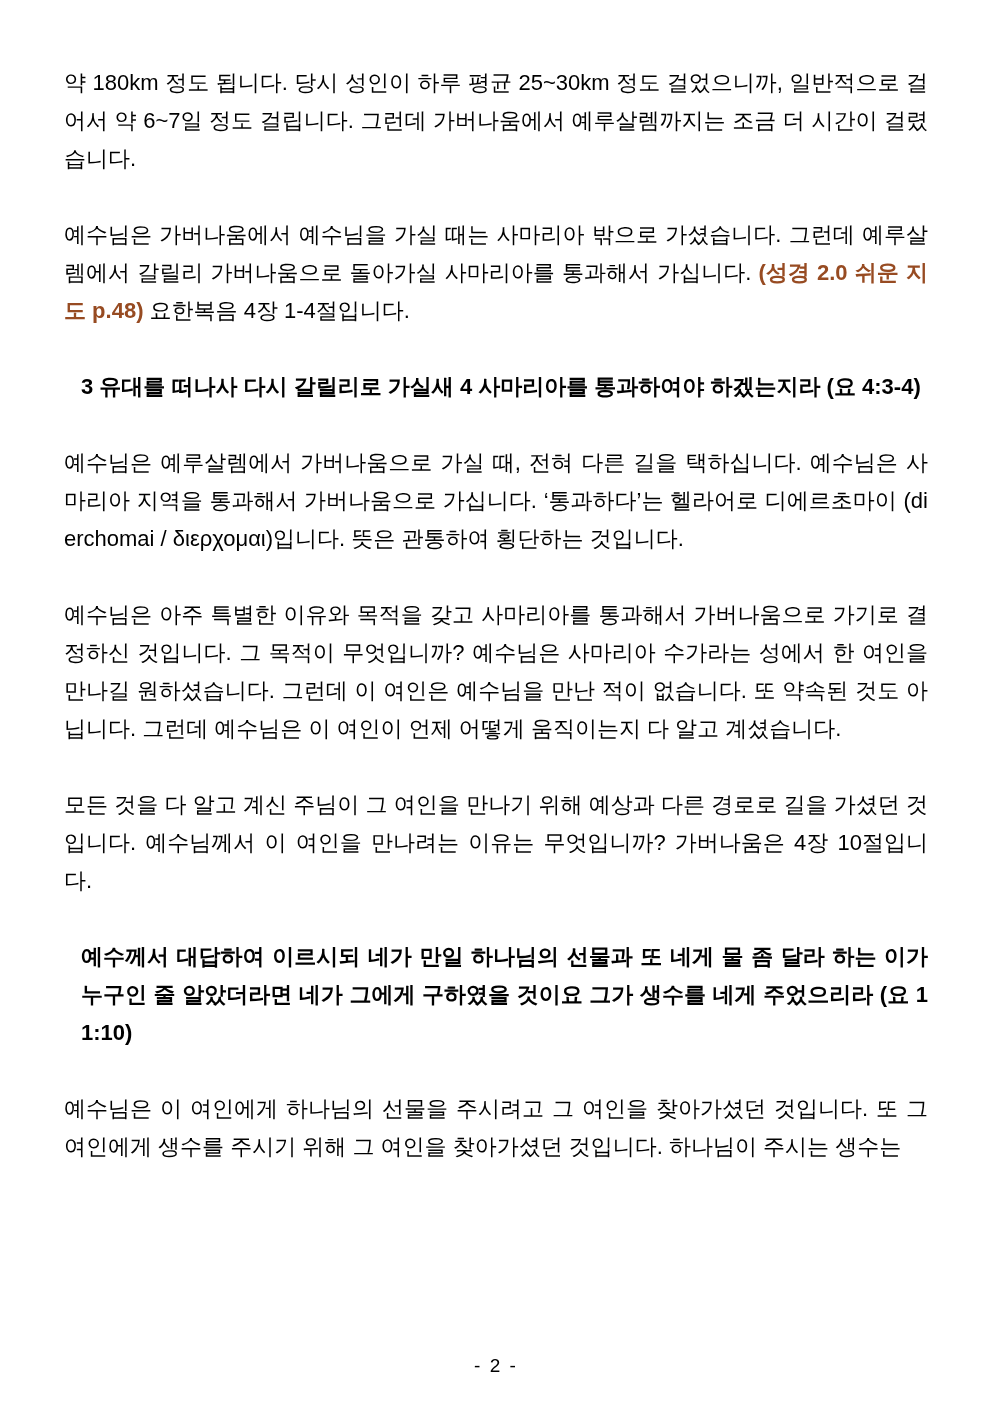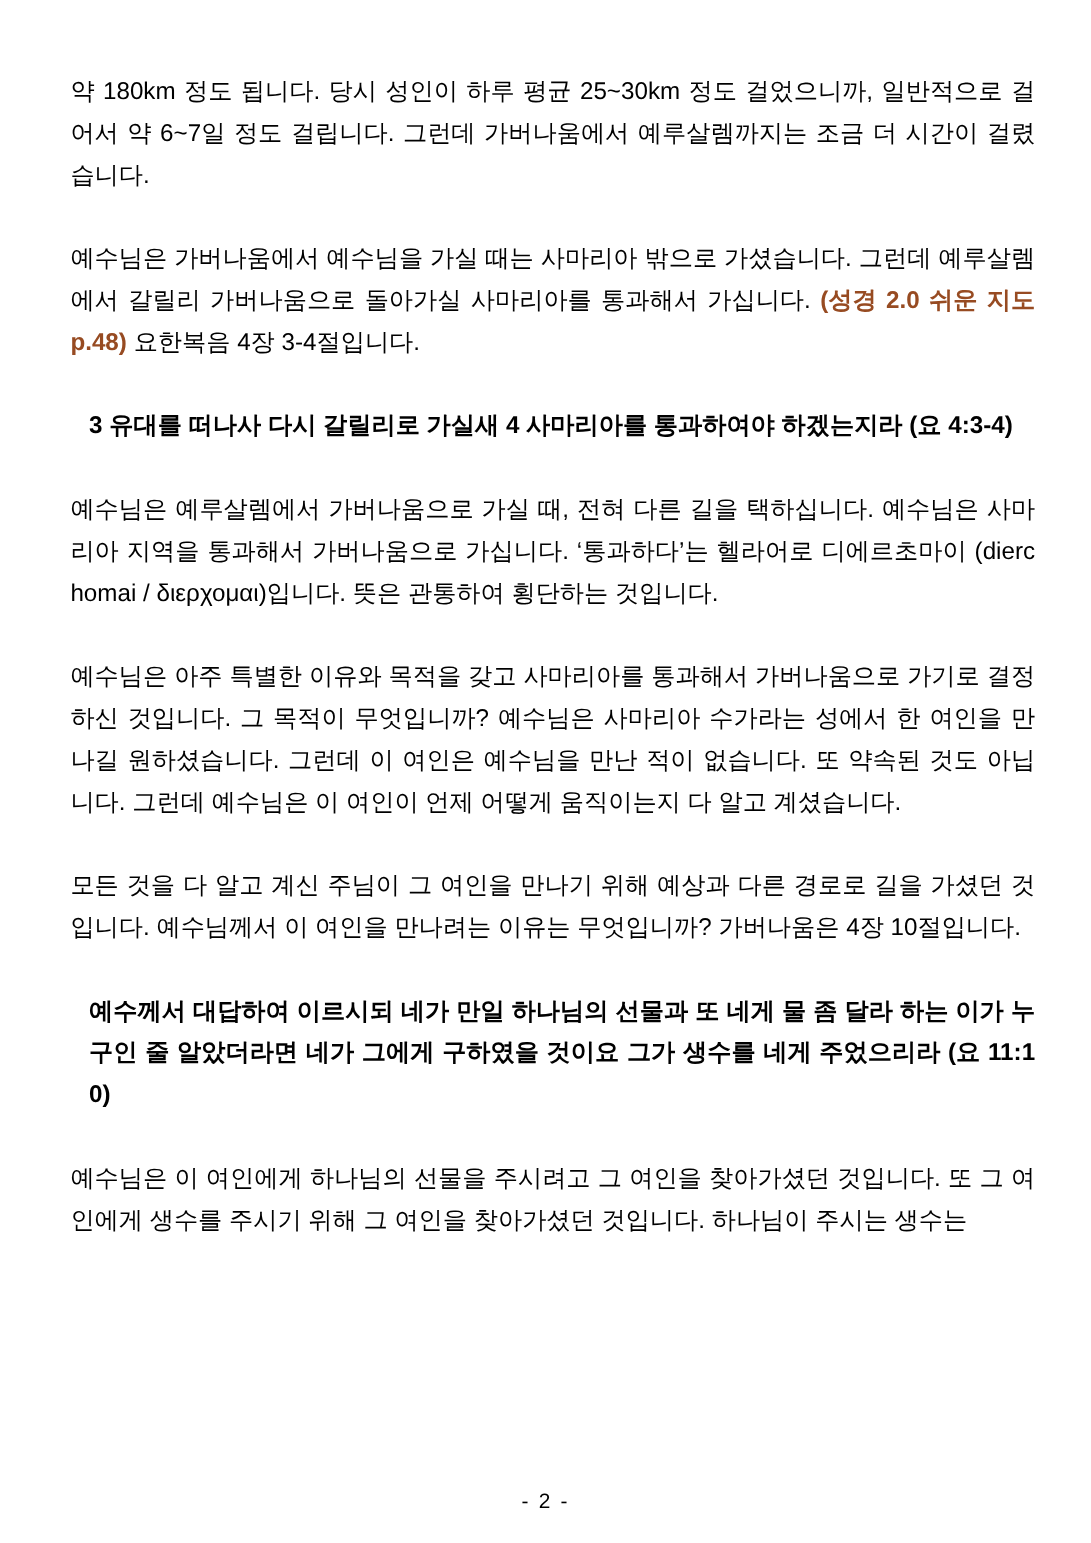--- a/index.html
+++ b/index.html
@@ -11,21 +11,21 @@
   html, body {
     background: var(--page-background);
     font-family: "Liberation Sans", "DejaVu Sans", sans-serif;
   }
   .page {
     position: relative;
     width: 992px;
     height: 1403px;
     background: var(--page-background);
     color: var(--text-color);
-    padding: 64px 51px 0 64px;
+    padding: 64px 64px 0 64px;
     overflow: hidden;
   }
   .content p {
     font-size: 22px;
     line-height: 38px;
     text-align: justify;
     text-justify: inter-character;
     word-break: break-all;
     margin-bottom: 38px;
     color: var(--text-color);
@@ -54,21 +54,21 @@
 
 <div class="page">
   <div class="content">
 
     <p class="body">약 180km 정도 됩니다. 당시 성인이 하루 평균 25~30km 정도 걸었으니까, 일반적으로 걸어서 약 6~7일 정도 걸립니다. 그런데 가버나움에서 예루살렘까지는 조금 더 시간이 걸렸습니다.</p>
 
 
     <p class="body">
       <span>예수님은 가버나움에서 예수님을 가실 때는 사마리아 밖으로 가셨습니다. 그런데 예루살렘에서 갈릴리 가버나움으로 돌아가실 사마리아를 통과해서 가십니다.</span>
       <span class="ref">(성경 2.0 쉬운 지도 p.48)</span>
-      <span>요한복음 4장 3-4절입니다.</span>
+      <span>요한복음 4장 1-4절입니다.</span>
     </p>
 
     <p class="verse">3 유대를 떠나사 다시 갈릴리로 가실새 4 사마리아를 통과하여야 하겠는지라 (요 4:3-4)</p>
 
     <p class="body">예수님은 예루살렘에서 가버나움으로 가실 때, 전혀 다른 길을 택하십니다. 예수님은 사마리아 지역을 통과해서 가버나움으로 가십니다. ‘통과하다’는 헬라어로 디에르초마이 (dierchomai / διερχομαι)입니다. 뜻은 관통하여 횡단하는 것입니다.</p>
 
 
     <p class="body">예수님은 아주 특별한 이유와 목적을 갖고 사마리아를 통과해서 가버나움으로 가기로 결정하신 것입니다. 그 목적이 무엇입니까? 예수님은 사마리아 수가라는 성에서 한 여인을 만나길 원하셨습니다. 그런데 이 여인은 예수님을 만난 적이 없습니다. 또 약속된 것도 아닙니다. 그런데 예수님은 이 여인이 언제 어떻게 움직이는지 다 알고 계셨습니다.</p>
 
     <p class="body">모든 것을 다 알고 계신 주님이 그 여인을 만나기 위해 예상과 다른 경로로 길을 가셨던 것입니다. 예수님께서 이 여인을 만나려는 이유는 무엇입니까? 가버나움은 4장 10절입니다.</p>

